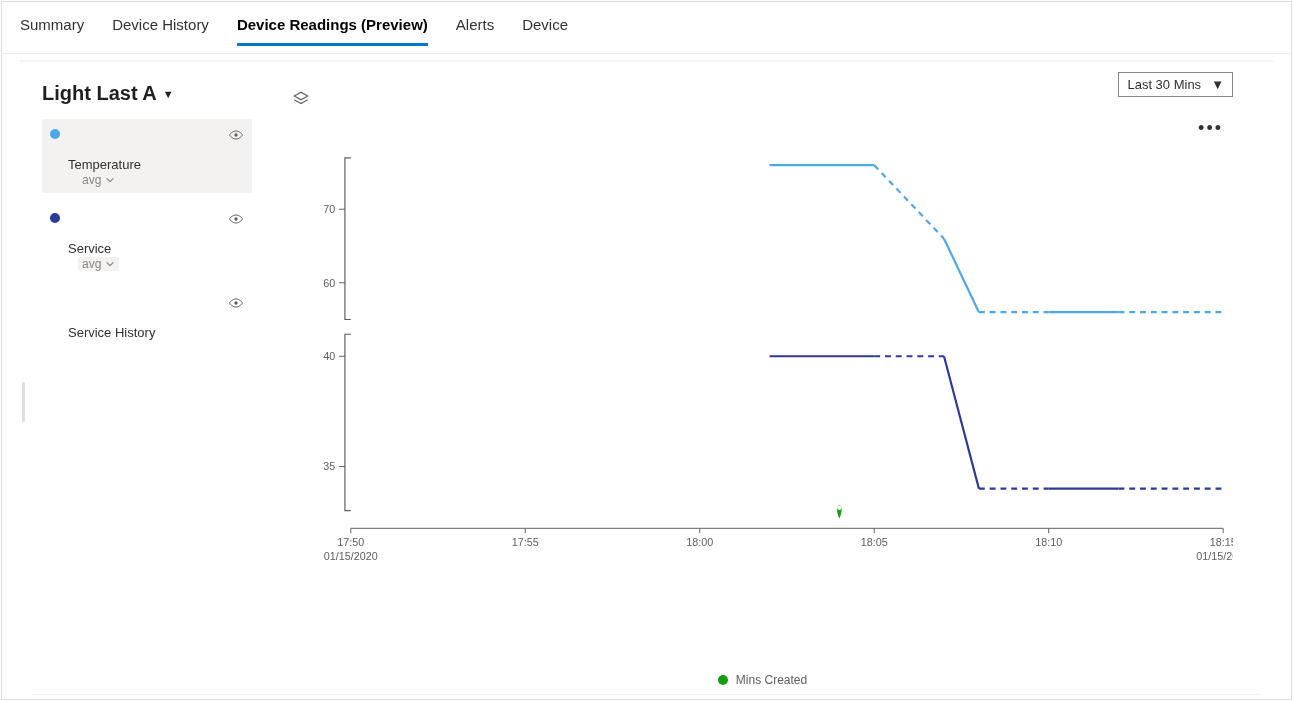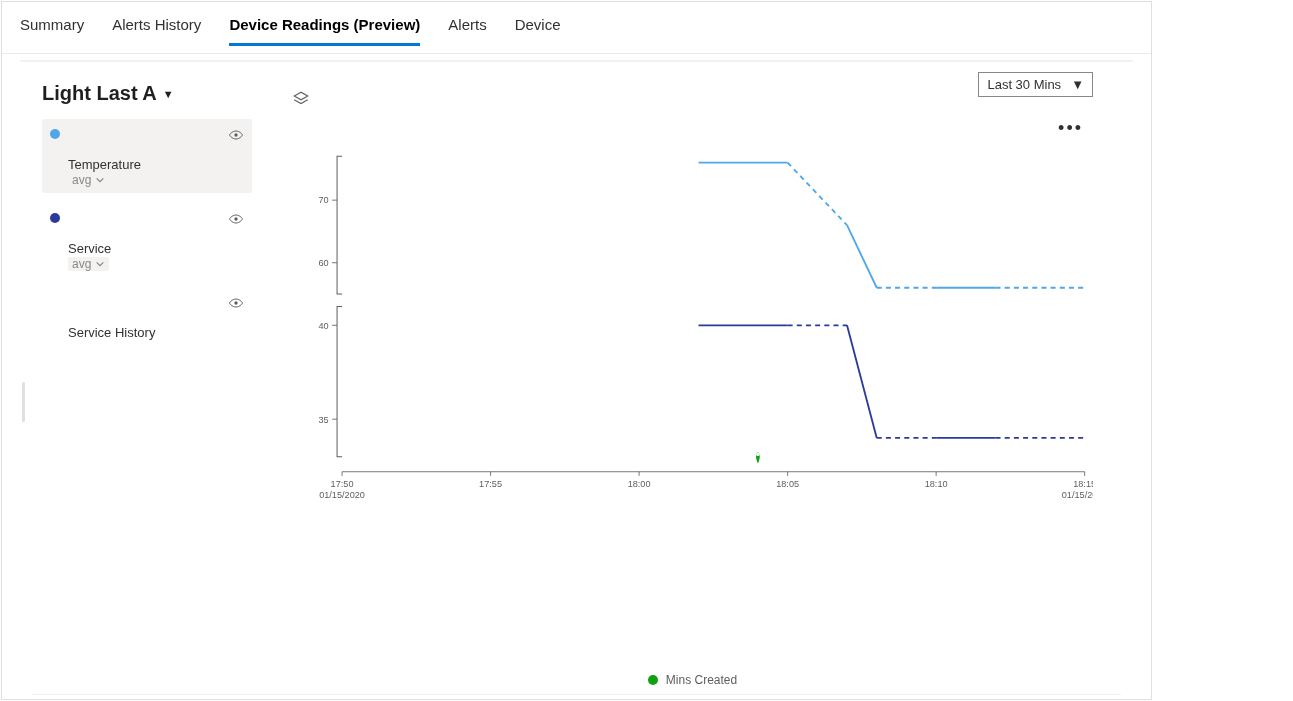--- a/index.html
+++ b/index.html
@@ -5,21 +5,21 @@
   * { box-sizing: border-box; }
   body {
     margin: 0;
     font-family: "Segoe UI", -apple-system, sans-serif;
     font-size: 13px;
     color: #323130;
     background: #fff;
   }
   .frame {
     border: 1px solid #e1dfdd;
-    width: 1151px;
+    width: 1291px;
     height: 699px;
     margin: 1px;
     position: relative;
     overflow: hidden;
   }
   .tabbar {
     display: flex;
     gap: 28px;
     padding: 14px 18px 0 18px;
     border-bottom: 1px solid #edebe9;
@@ -81,21 +81,21 @@
   .measure.selected { background: #f3f2f1; }
   .measure .dot {
     width: 10px; height: 10px; border-radius: 50%;
     margin-top: 4px; margin-right: 8px; flex: none;
   }
   .measure .label-col { flex: 1; }
   .measure .mname { font-size: 13px; color: #323130; margin-top: 32px; }
   .measure .agg {
     color: #8a8886; font-size: 12px;
     display: inline-flex; align-items: center; gap: 4px;
-    background: #f3f2f1; padding: 0 4px; border-radius: 2px;
+    background: #f3f2f1; padding: 0 4px; border-radius: 2px; margin-left: 10px;
   }
   .measure .eye { color: #605e5c; margin-top: 4px; cursor: pointer; }
   .eye svg { width: 16px; height: 12px; }
   .chev { width: 10px; height: 10px; }
 
   .chartwrap {
     flex: 1;
     position: relative;
   }
   .toprow {
@@ -167,21 +167,21 @@
     height:1px; background:#f3f2f1;
   }
 </style>
 </head>
 <body>
 
 <div class="frame">
 
   <div class="tabbar" id="tabbar">
       <div class="tab">Summary</div>
-      <div class="tab">Alerts History</div>
+      <div class="tab">Device History</div>
       <div class="tab active">Device Readings (Preview)</div>
       <div class="tab">Alerts</div>
       <div class="tab">Device</div>
     </div>
   <div class="subdivider"></div>
 
   <div class="content">
 
     <div class="sidepanel">
       <div class="device-title">

